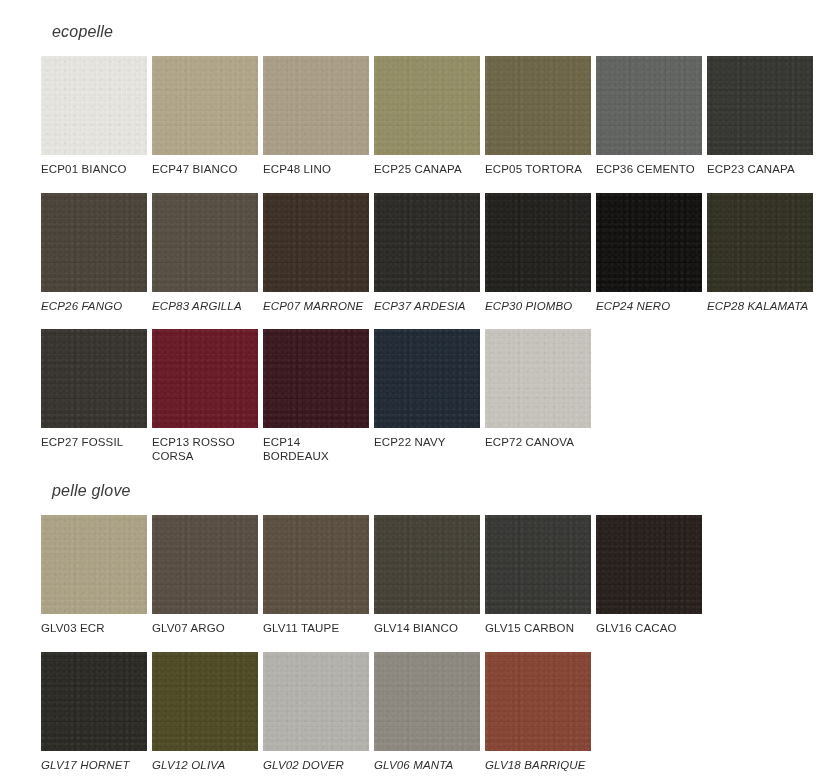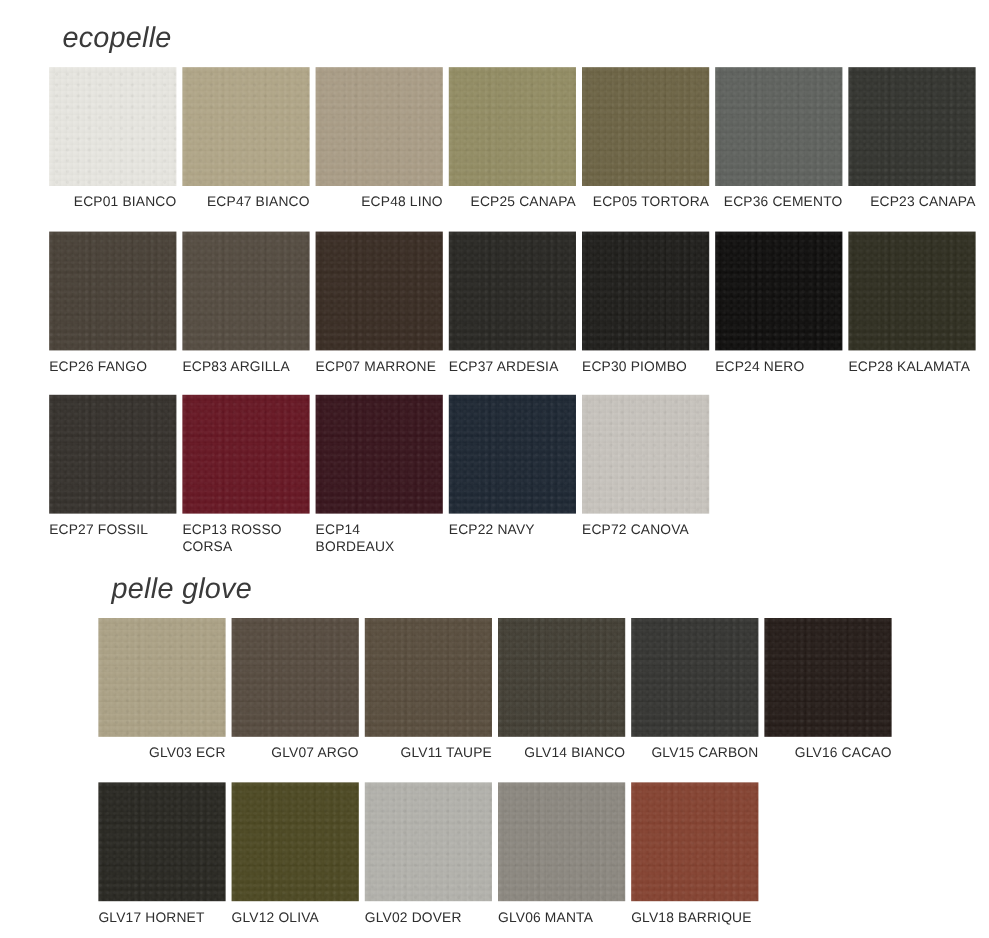--- a/index.html
+++ b/index.html
@@ -21,40 +21,40 @@
     position: relative;
     width: 824px;
     height: 782px;
     box-sizing: border-box;
     padding: 0 0 0 41px;
   }
 
   
   .section-title {
     font-style: italic;
-    font-size: 24px;
+    font-size: 16px;
     line-height: 20px;
     font-weight: 400;
     color: #3a3a3a;
     letter-spacing: 0.2px;
     margin: 0;
     padding: 0;
   }
   .section-ecopelle .section-title { padding-top: 22px; padding-left: 11px; }
   .section-pelleglove .section-title { padding-top: 12px; padding-left: 11px; }
 
   
   .swatch-row {
     display: flex;
     flex-direction: row;
     align-items: flex-start;
     gap: 0;
   }
-  .row-gap-1 { margin-top: 14px; text-align: right; }
-  .row-gap-2 { margin-top: 16px; }
+  .row-gap-1 { margin-top: 14px; }
+  .row-gap-2 { margin-top: 16px; font-style: italic; }
   .row-gap-3 { margin-top: 16px; }
 
   .swatch-cell {
     width: 106px;
     margin-right: 5px;
     box-sizing: border-box;
   }
   .swatch-cell:last-child { margin-right: 0; }
 
   .swatch-chip {
@@ -84,21 +84,21 @@
     letter-spacing: 0.15px;
     color: #2e2e2e;
     padding-top: 8px;
     white-space: pre-line;
     font-weight: 400;
   }
 
   
   .section-ecopelle .row-gap-3 .swatch-chip { height: 99px; }
 
-  .section-pelleglove { margin-top: 6px; margin-left: 41px; }
+  .section-pelleglove { margin-top: 6px; }
 </style>
 </head>
 <body>
 
 <div class="page">
 
   <section class="section-ecopelle">
     <h2 class="section-title">ecopelle</h2>
 
     <div class="swatch-row row-gap-1">

